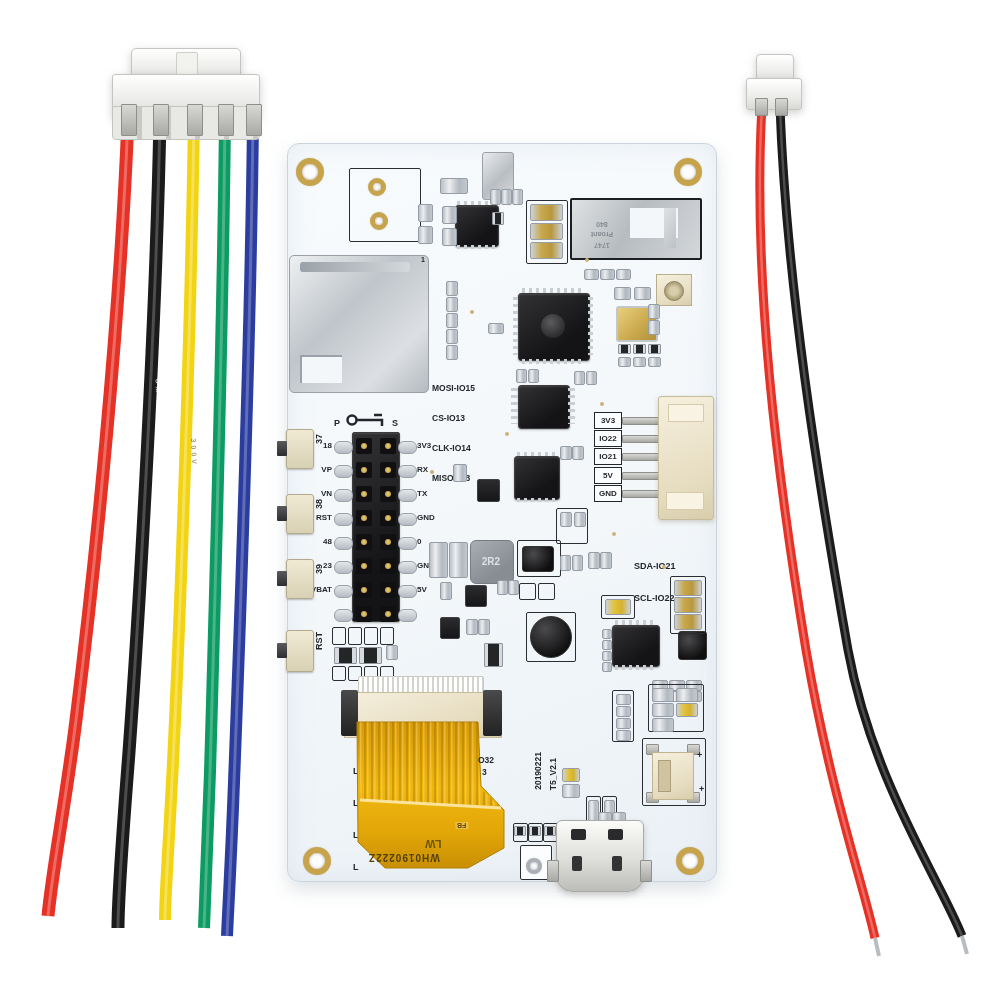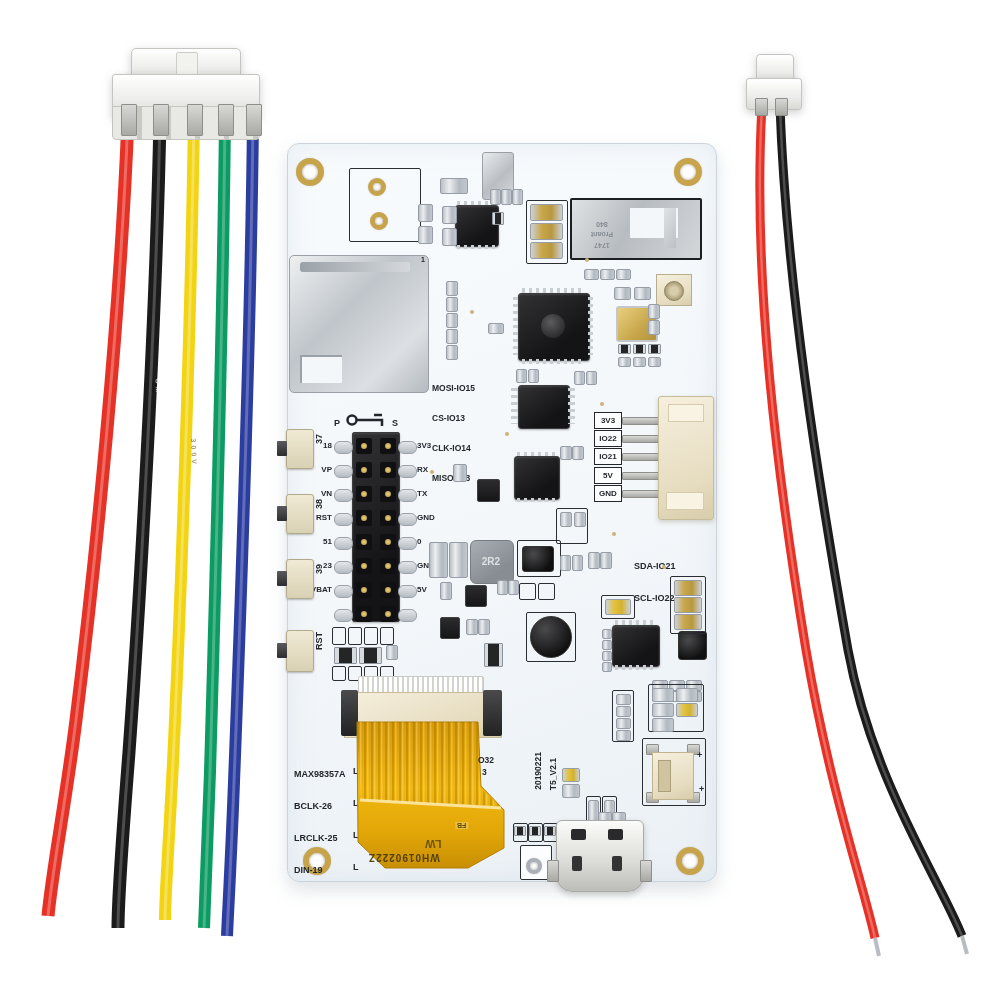--- a/index.html
+++ b/index.html
@@ -187,21 +187,21 @@
       </div>
       <div style="position: absolute; left: 380px; top: 606px; width: 16px; height: 16px; background: rgb(16, 16, 18); border-radius: 2px;">
         <div style="position: absolute; left: 5px; top: 5px; width: 6px; height: 6px; border-radius: 50%; background: radial-gradient(circle, rgb(232, 207, 126), rgb(178, 146, 60));"></div>
       </div>
     </div>
 
   <div class="pinlabel" style="left:302px;top:441px;width:30px;text-align:right;">18</div>
   <div class="pinlabel" style="left:302px;top:465px;width:30px;text-align:right;">VP</div>
   <div class="pinlabel" style="left:302px;top:489px;width:30px;text-align:right;">VN</div>
   <div class="pinlabel" style="left:302px;top:513px;width:30px;text-align:right;">RST</div>
-  <div class="pinlabel" style="left:302px;top:537px;width:30px;text-align:right;">51</div>
+  <div class="pinlabel" style="left:302px;top:537px;width:30px;text-align:right;">48</div>
   <div class="pinlabel" style="left:302px;top:561px;width:30px;text-align:right;">23</div>
   <div class="pinlabel" style="left:302px;top:585px;width:30px;text-align:right;">VBAT</div>
   <div class="pinlabel" style="left:417px;top:441px;">3V3</div>
   <div class="pinlabel" style="left:417px;top:465px;">RX</div>
   <div class="pinlabel" style="left:417px;top:489px;">TX</div>
   <div class="pinlabel" style="left:417px;top:513px;">GND</div>
   <div class="pinlabel" style="left:417px;top:537px;">0</div>
   <div class="pinlabel" style="left:417px;top:561px;">GND</div>
   <div class="pinlabel" style="left:417px;top:585px;">5V</div>
 
@@ -245,26 +245,20 @@
 
   <div class="silkbox" style="left:526px;top:612px;width:48px;height:48px;"></div>
   <div class="dark" style="left:530px;top:616px;width:40px;height:40px;border-radius:50%;"></div>
 
   <div class="chip" style="left:612px;top:625px;width:46px;height:40px;"></div>
   <div class="pinstrip-h" style="left:615px;top:620px;width:40px;height:5px;"></div>
   <div class="pinstrip-h" style="left:615px;top:665px;width:40px;height:5px;"></div>
 
   <div class="dark" style="left:678px;top:631px;width:27px;height:27px;"></div>
 
-  <div class="silk" style="left:294px;top:748px;font-size:9px;">
-    <div>MAX98357A</div>
-    <div>BCLK-26</div>
-    <div>LRCLK-25</div>
-    <div>DIN-19</div>
-  </div>
   <div class="silk" style="left:353px;top:745px;font-size:9px;">
     <div>LC</div>
     <div>LC</div>
     <div>LC</div>
     <div>L</div>
   </div>
 
   <div class="silk vlabel" style="left:533px;top:752px;font-size:8.5px;">20190221</div>
   <div class="silk vlabel" style="left:548px;top:758px;font-size:8.5px;">T5_V2.1</div>
 

